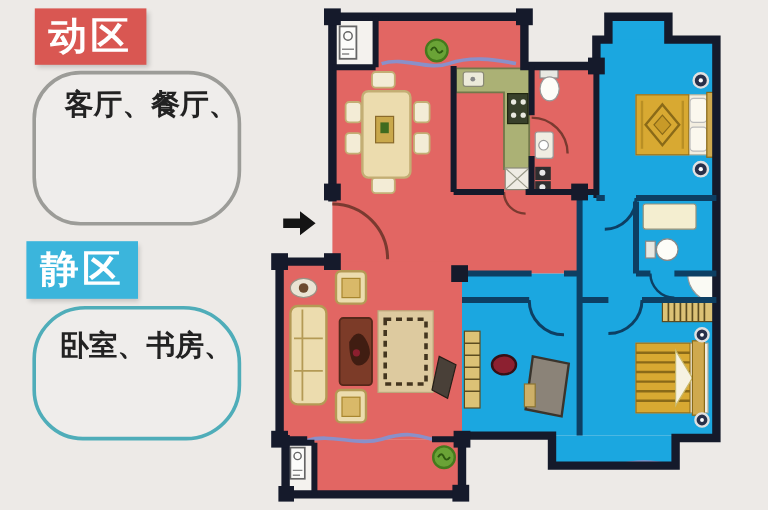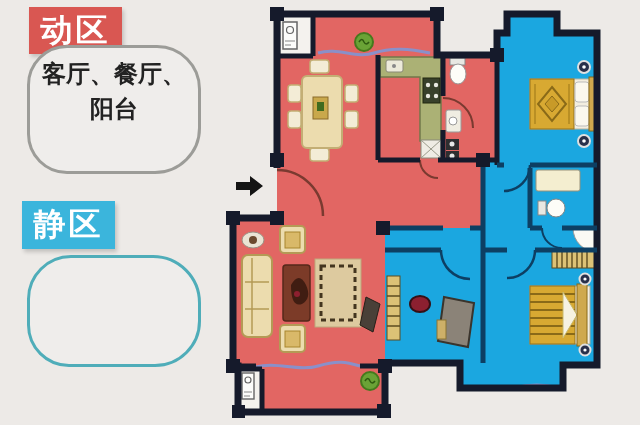--- a/index.html
+++ b/index.html
@@ -16,24 +16,24 @@
     display:flex;align-items:center;justify-content:center;
     box-shadow:2px 3px 4px rgba(0,0,0,0.18);
   }
   .zone-label.active{left:29px;top:7px;width:93px;height:47px;background:#d95752;}
   .zone-label.quiet{left:22px;top:201px;width:93px;height:48px;background:#3bb5dc;}
   .bubble{
     position:absolute;background:#efedeb;
     font-weight:bold;color:#222222;font-size:24px;line-height:35px;
   }
   .bubble.active{
-    left:27px;top:45px;width:168px;height:115px;
+    left:27px;top:59px;width:168px;height:115px;
     border:3px solid #9c9c98;
     border-radius:40px 44px 46px 40px;
-    text-align:center;padding-top:8px;box-sizing:content-box;
+    text-align:right;padding-top:8px;box-sizing:content-box;
   }
   .bubble.quiet{
     left:27px;top:255px;width:174px;height:112px;
     border:3px solid #4fadb9;
     border-radius:44px 48px 46px 42px;
     text-align:left;padding:12px 0 0 20px;box-sizing:border-box;line-height:38px;
   }
   .bubble div{white-space:nowrap;}
 </style>
 </head>
@@ -264,23 +264,23 @@
 </svg>
 
 <div class="legend">
 
   <div class="zone-label active">
     <span>动区</span>
   </div>
 
   <div class="bubble active">
     <div>客厅、餐厅、</div>
-    <div>阳台</div>
   </div>
 
   <div class="zone-label quiet">
     <span>静区</span>
   </div>
 
   <div class="bubble quiet">
+    <div>卧室、书房、</div>
   </div>
 
 </div>
 
 </body></html>

